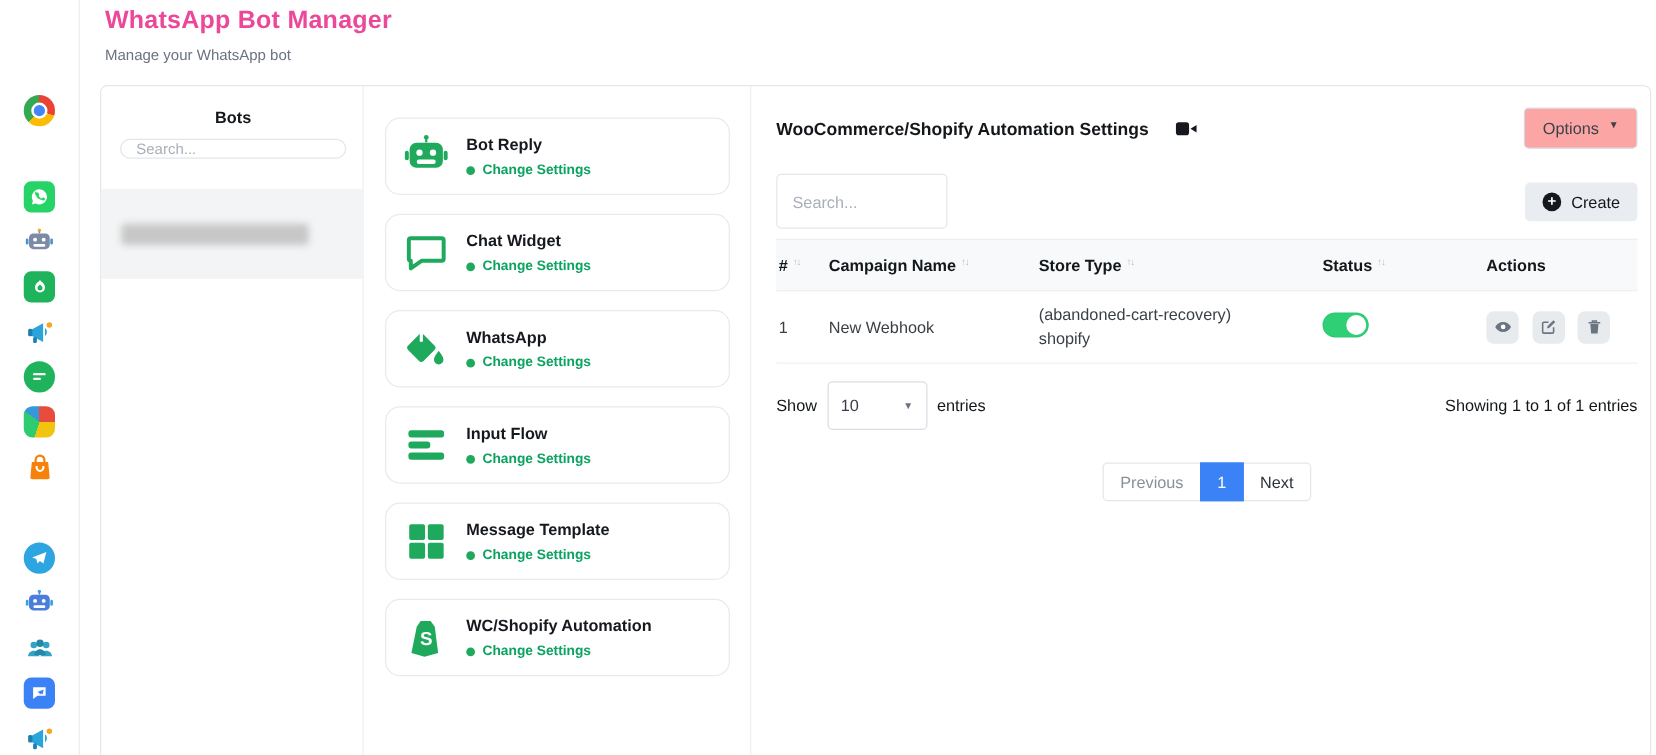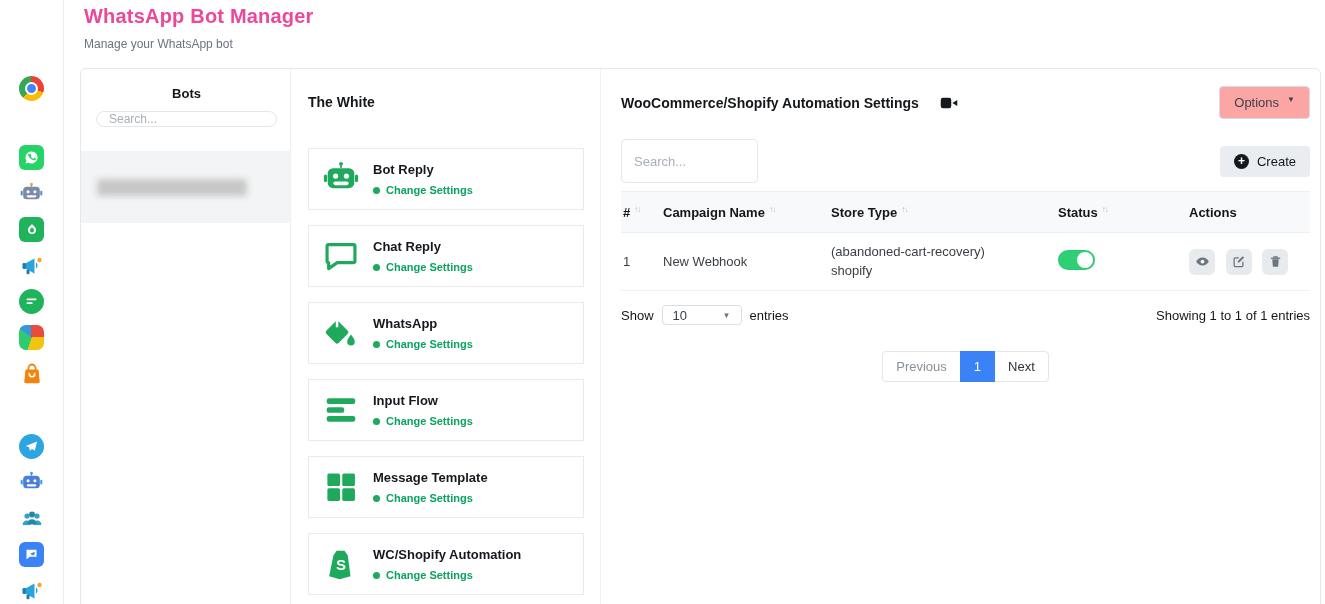--- a/index.html
+++ b/index.html
@@ -35,21 +35,21 @@
   .bots-title { font-size:13px; font-weight:700; color:#14171a; }
   .pill-search { flex:1; height:31px; border:1px solid #e3e6ea; border-radius:16px;
     padding:0 12px; font-size:12px; color:#374151; outline:none; min-width:0; background:#fff; }
   input::placeholder { color:#a9afb8; }
   .bot-row { margin-top:24px; height:72px; background:#f3f4f5; display:flex; align-items:center; padding:0 16px; cursor:pointer; }
   .blur-bar { width:150px; height:17px; background:#c7c7c7; border-radius:3px; filter:blur(3px); }
 
   
   .col-feat { width:310px; border-right:1px solid #eef0f2; padding:25px 16px 0 17px; }
   .bot-name { font-size:14px; font-weight:700; color:#14171a; margin-bottom:38px; }
-  .fcard { height:62px; border:1px solid #e8eaed; border-radius:0; background:#fff;
+  .fcard { height:62px; border:1px solid #e8eaed; border-radius:12px; background:#fff;
     display:flex; align-items:center; gap:13px; padding:0 13px; margin-bottom:15px; cursor:pointer; }
   .fcard:last-of-type { margin-bottom:0; }
   .fic { width:38px; height:38px; flex:0 0 auto; }
   .fic svg { width:100%; height:100%; display:block; }
   .ftitle { font-size:13px; font-weight:700; color:#15181d; }
   .faction { display:flex; align-items:center; gap:6px; margin-top:7px; }
   .fdot { width:7px; height:7px; border-radius:50%; background:#1fa95c; }
   .flink { font-size:11px; font-weight:700; color:#0aa35f; cursor:pointer; }
 
   
@@ -85,21 +85,21 @@
   .toggle { width:37px; height:20px; border-radius:10px; background:#2fcf76; position:relative;
     display:inline-block; cursor:pointer; box-shadow:inset 0 0 0 1px rgba(0,0,0,.03); }
   .toggle .knob { position:absolute; top:2px; right:2px; width:16px; height:16px; border-radius:50%; background:#fff; }
 
   .act-btn { width:26px; height:26px; border-radius:6px; background:#e8ebee; border:none;
     display:inline-flex; align-items:center; justify-content:center; margin-right:7px; cursor:pointer; }
   .act-btn svg { width:15px; height:15px; display:block; }
 
   .tfoot { margin-top:14px; display:flex; justify-content:space-between; align-items:center; }
   .show-group { display:flex; align-items:center; gap:8px; font-size:13px; color:#14171a; }
-  .select-box { width:80px; height:20px; border:1px solid #dadee3; border-radius:4px;
+  .select-box { width:80px; height:39px; border:1px solid #dadee3; border-radius:4px;
     display:flex; align-items:center; justify-content:space-between; padding:0 10px; font-size:13px; color:#3a3f45;
     background:#fff; cursor:pointer; }
   .summary { font-size:13px; color:#14171a; }
 
   .pagi { margin-top:26px; display:flex; justify-content:center; }
   .pg { padding:7px 13px; font-size:13px; border:1px solid #e3e6ea; background:#fff; cursor:pointer;
     font-family:"Liberation Sans", sans-serif; }
   .pg-prev { color:#8a9097; border-radius:4px 0 0 4px; }
   .pg-cur { background:#3b82f6; border-color:#3b82f6; color:#fff; margin:0 -1px; position:relative; }
   .pg-next { color:#2d3339; border-radius:0 4px 4px 0; }
@@ -228,21 +228,20 @@
     <div class="bots-head">
       <span class="bots-title">Bots</span>
       <input class="pill-search" type="text" placeholder="Search..." style="">
     </div>
     <div class="bot-row">
       <div class="blur-bar"></div>
     </div>
   </div>
 
   <div class="col-feat">
-    <div class="bot-name">The White</div>
 
     <div class="fcard">
       <div class="fic">
         <svg viewBox="0 0 24 24">
             <circle cx="12" cy="2.4" r="1.2" fill="#1fa95c"></circle>
             <rect x="11.45" y="3.2" width="1.1" height="1.8" fill="#1fa95c"></rect>
             <rect x="3.6" y="5.2" width="16.8" height="12.6" rx="3.4" fill="#1fa95c"></rect>
             <rect x="1.2" y="9.2" width="2" height="4.8" rx="1" fill="#1fa95c"></rect>
             <rect x="20.8" y="9.2" width="2" height="4.8" rx="1" fill="#1fa95c"></rect>
             <circle cx="8.6" cy="10.2" r="1.6" fill="#fff"></circle>
@@ -259,21 +258,21 @@
       </div>
     </div>
 
     <div class="fcard">
       <div class="fic">
         <svg viewBox="0 0 24 24">
             <path d="M4.2 4.8h15.6a1 1 0 0 1 1 1v9.4a1 1 0 0 1-1 1H9.6L4.2 20v-3.8a1 1 0 0 1-1-1V5.8a1 1 0 0 1 1-1z" fill="none" stroke="#1fa95c" stroke-width="2" stroke-linejoin="round"></path>
           </svg>
       </div>
       <div>
-        <div class="ftitle">Chat Reply</div>
+        <div class="ftitle">Chat Widget</div>
         <div class="faction">
             <span class="fdot"></span>
           <span class="flink">Change Settings</span>
           </div>
       </div>
     </div>
 
     <div class="fcard">
       <div class="fic">
         <svg viewBox="0 0 24 24">

